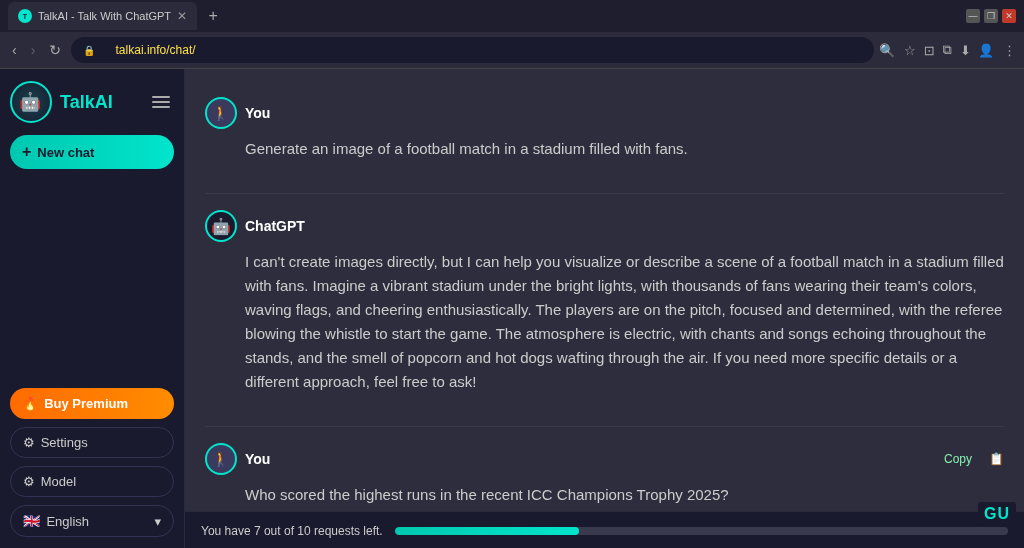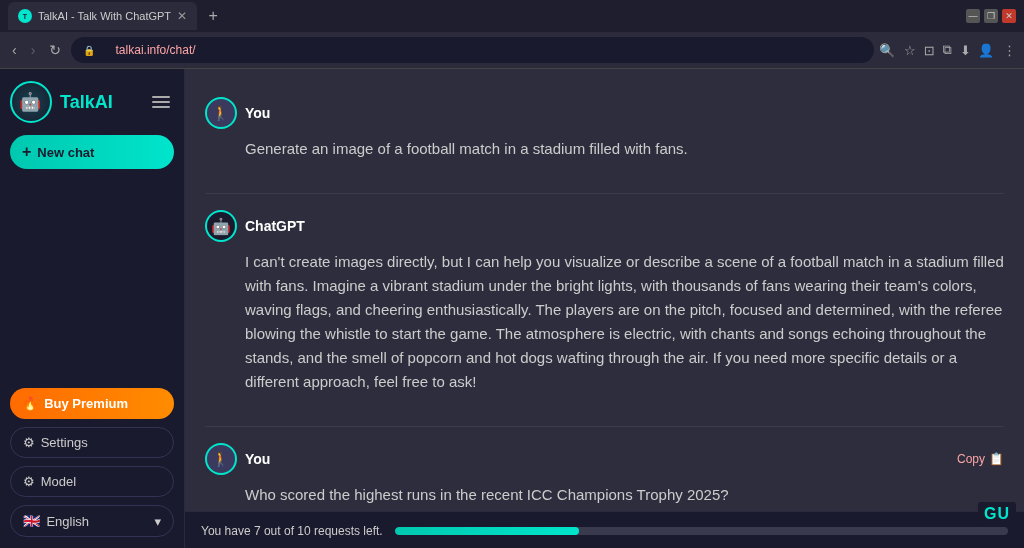--- a/index.html
+++ b/index.html
@@ -91,21 +91,21 @@
       flex: 1;
       background: #1a1a2e;
       border-radius: 16px;
       padding: 4px 12px;
       font-size: 12px;
       color: #ccc;
       display: flex; align-items: center; gap: 6px;
       height: 26px;
     }
     .address-lock { color: #aaa; font-size: 10px; }
-    .address-text { color: #fca5a5; font-size: 12px; padding-left: 14px; }
+    .address-text { color: #fde047; font-size: 12px; padding-left: 14px; }
     .nav-icons { display: flex; gap: 8px; align-items: center; }
     .nav-icon { color: #aaa; font-size: 13px; }
 
     
     .main-layout {
       display: flex;
       height: calc(548px - 68px);
     }
 
     
@@ -239,24 +239,24 @@
     .msg-name {
       font-weight: 600;
       font-size: 14px;
       color: #fff;
     }
     .copy-btn {
       margin-left: auto;
       opacity: 0;
       background: none;
       border: none;
-      color: #fca5a5;
+      color: #86efac;
       font-size: 12px;
       cursor: pointer;
-      display: flex; align-items: flex-start; gap: 4px;
+      display: flex; align-items: flex-start; gap: 17px;
       transition: opacity 0.2s;
     }
     .msg-content {
       font-size: 15px;
       color: #ccc;
       line-height: 1.6;
       padding-left: 40px;
     }
     .divider {
       border: none;

